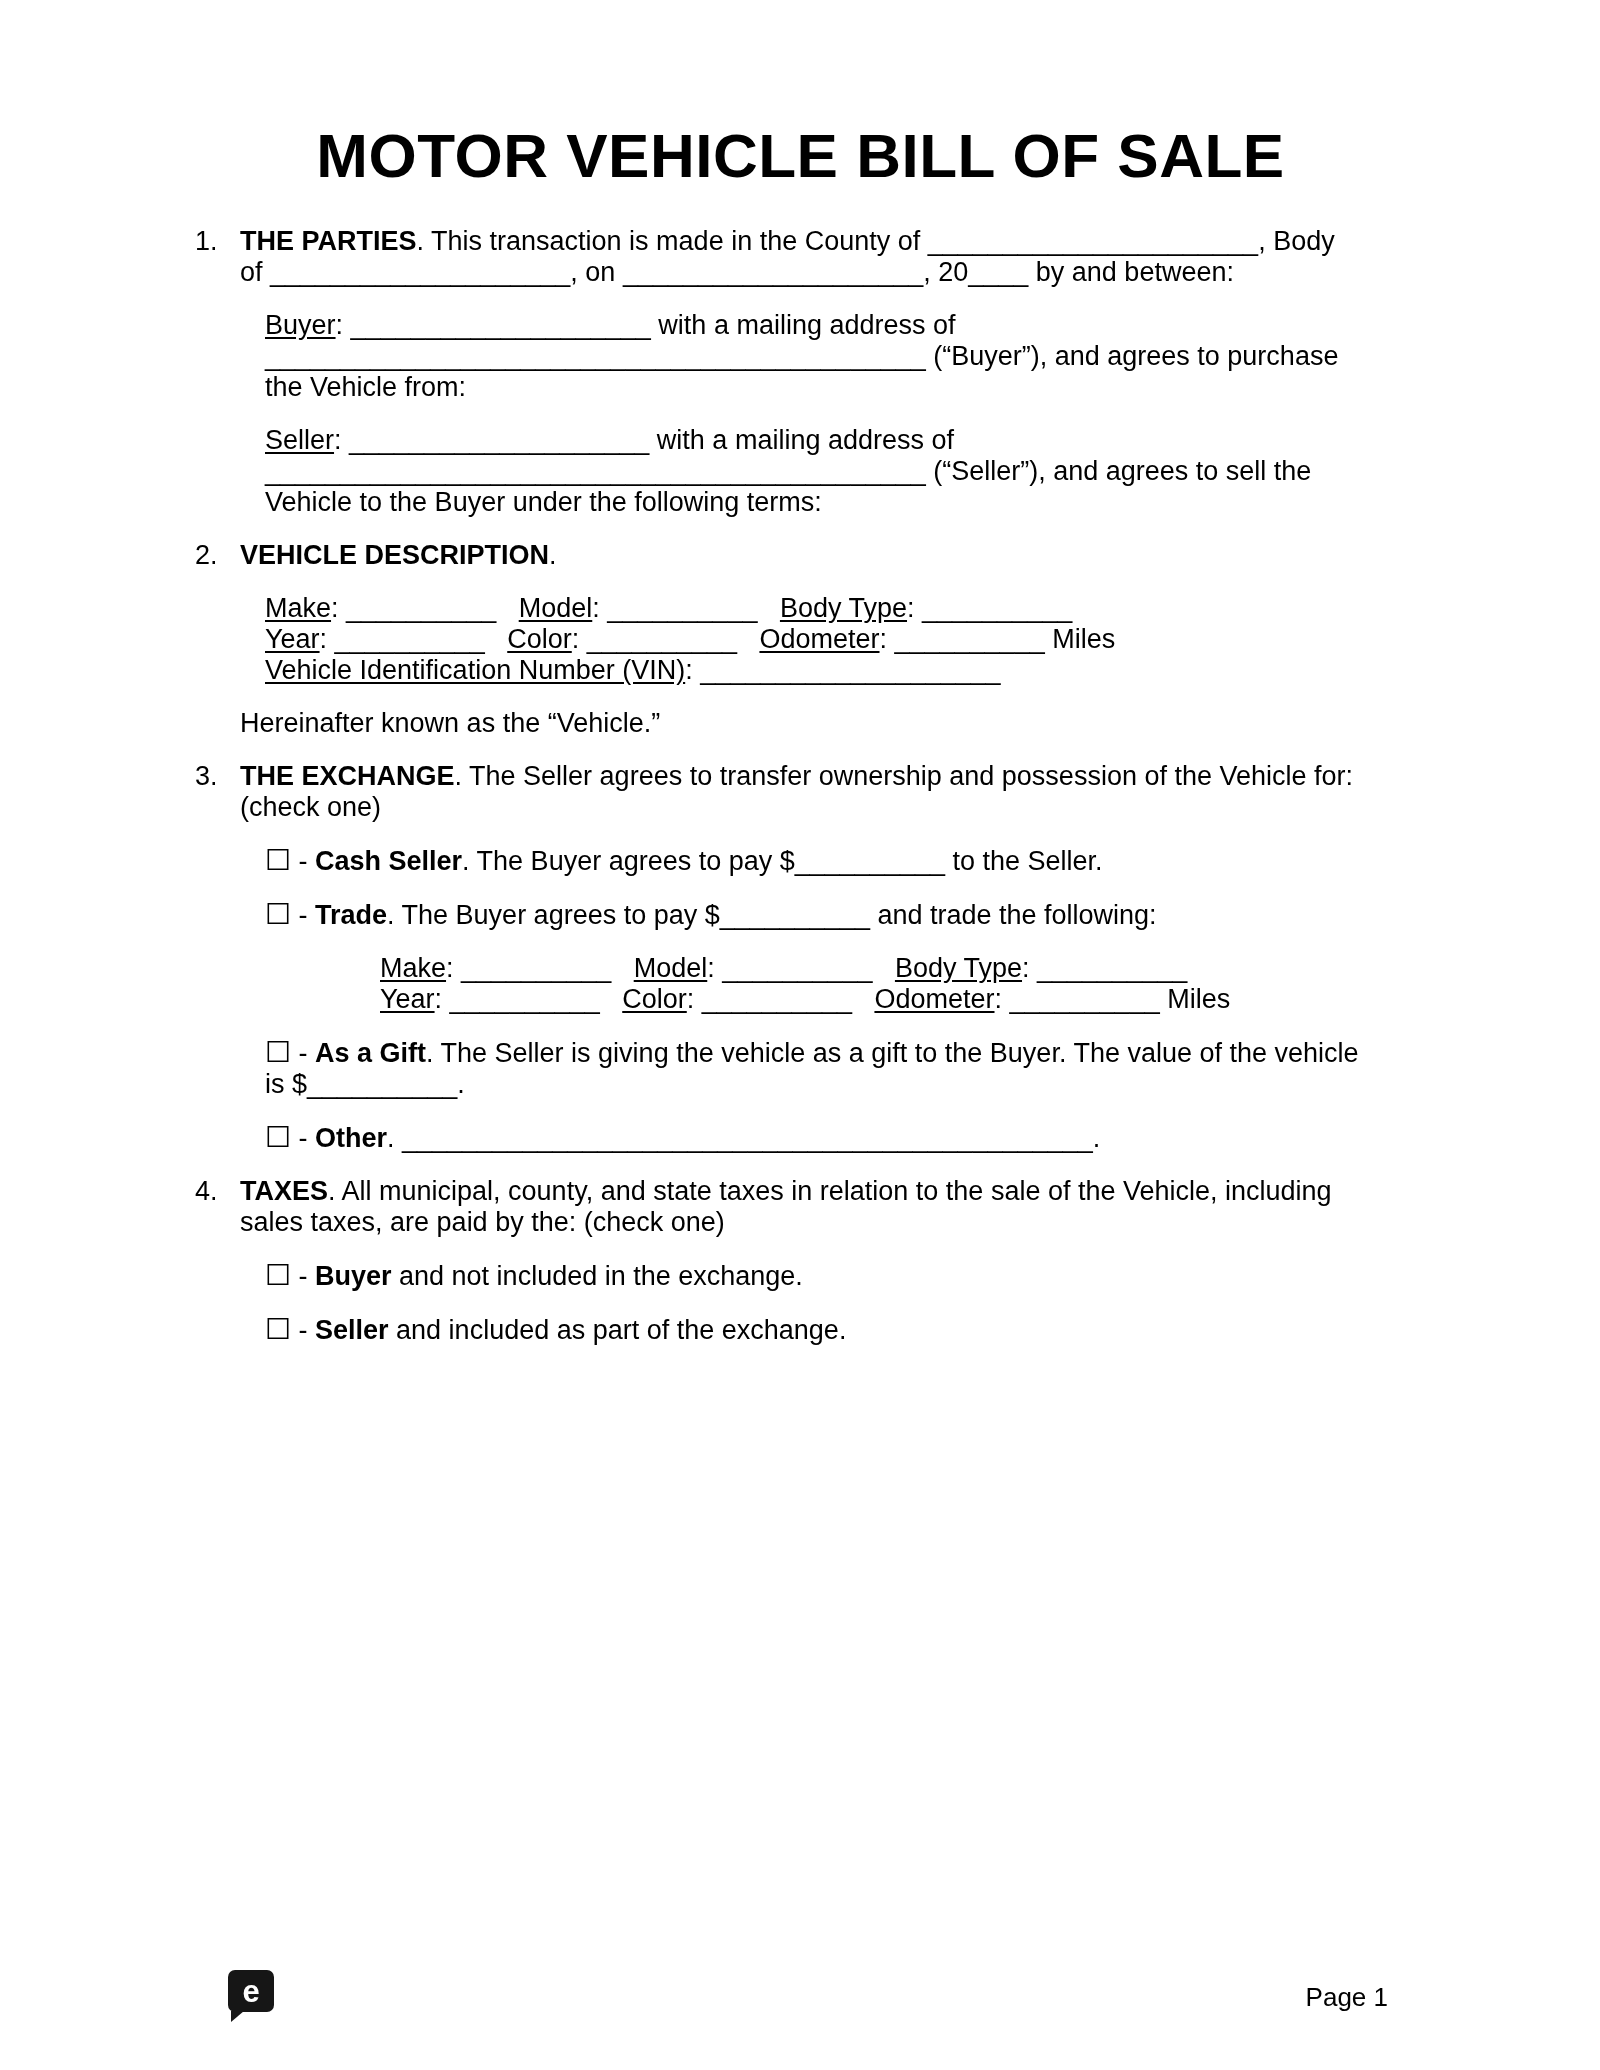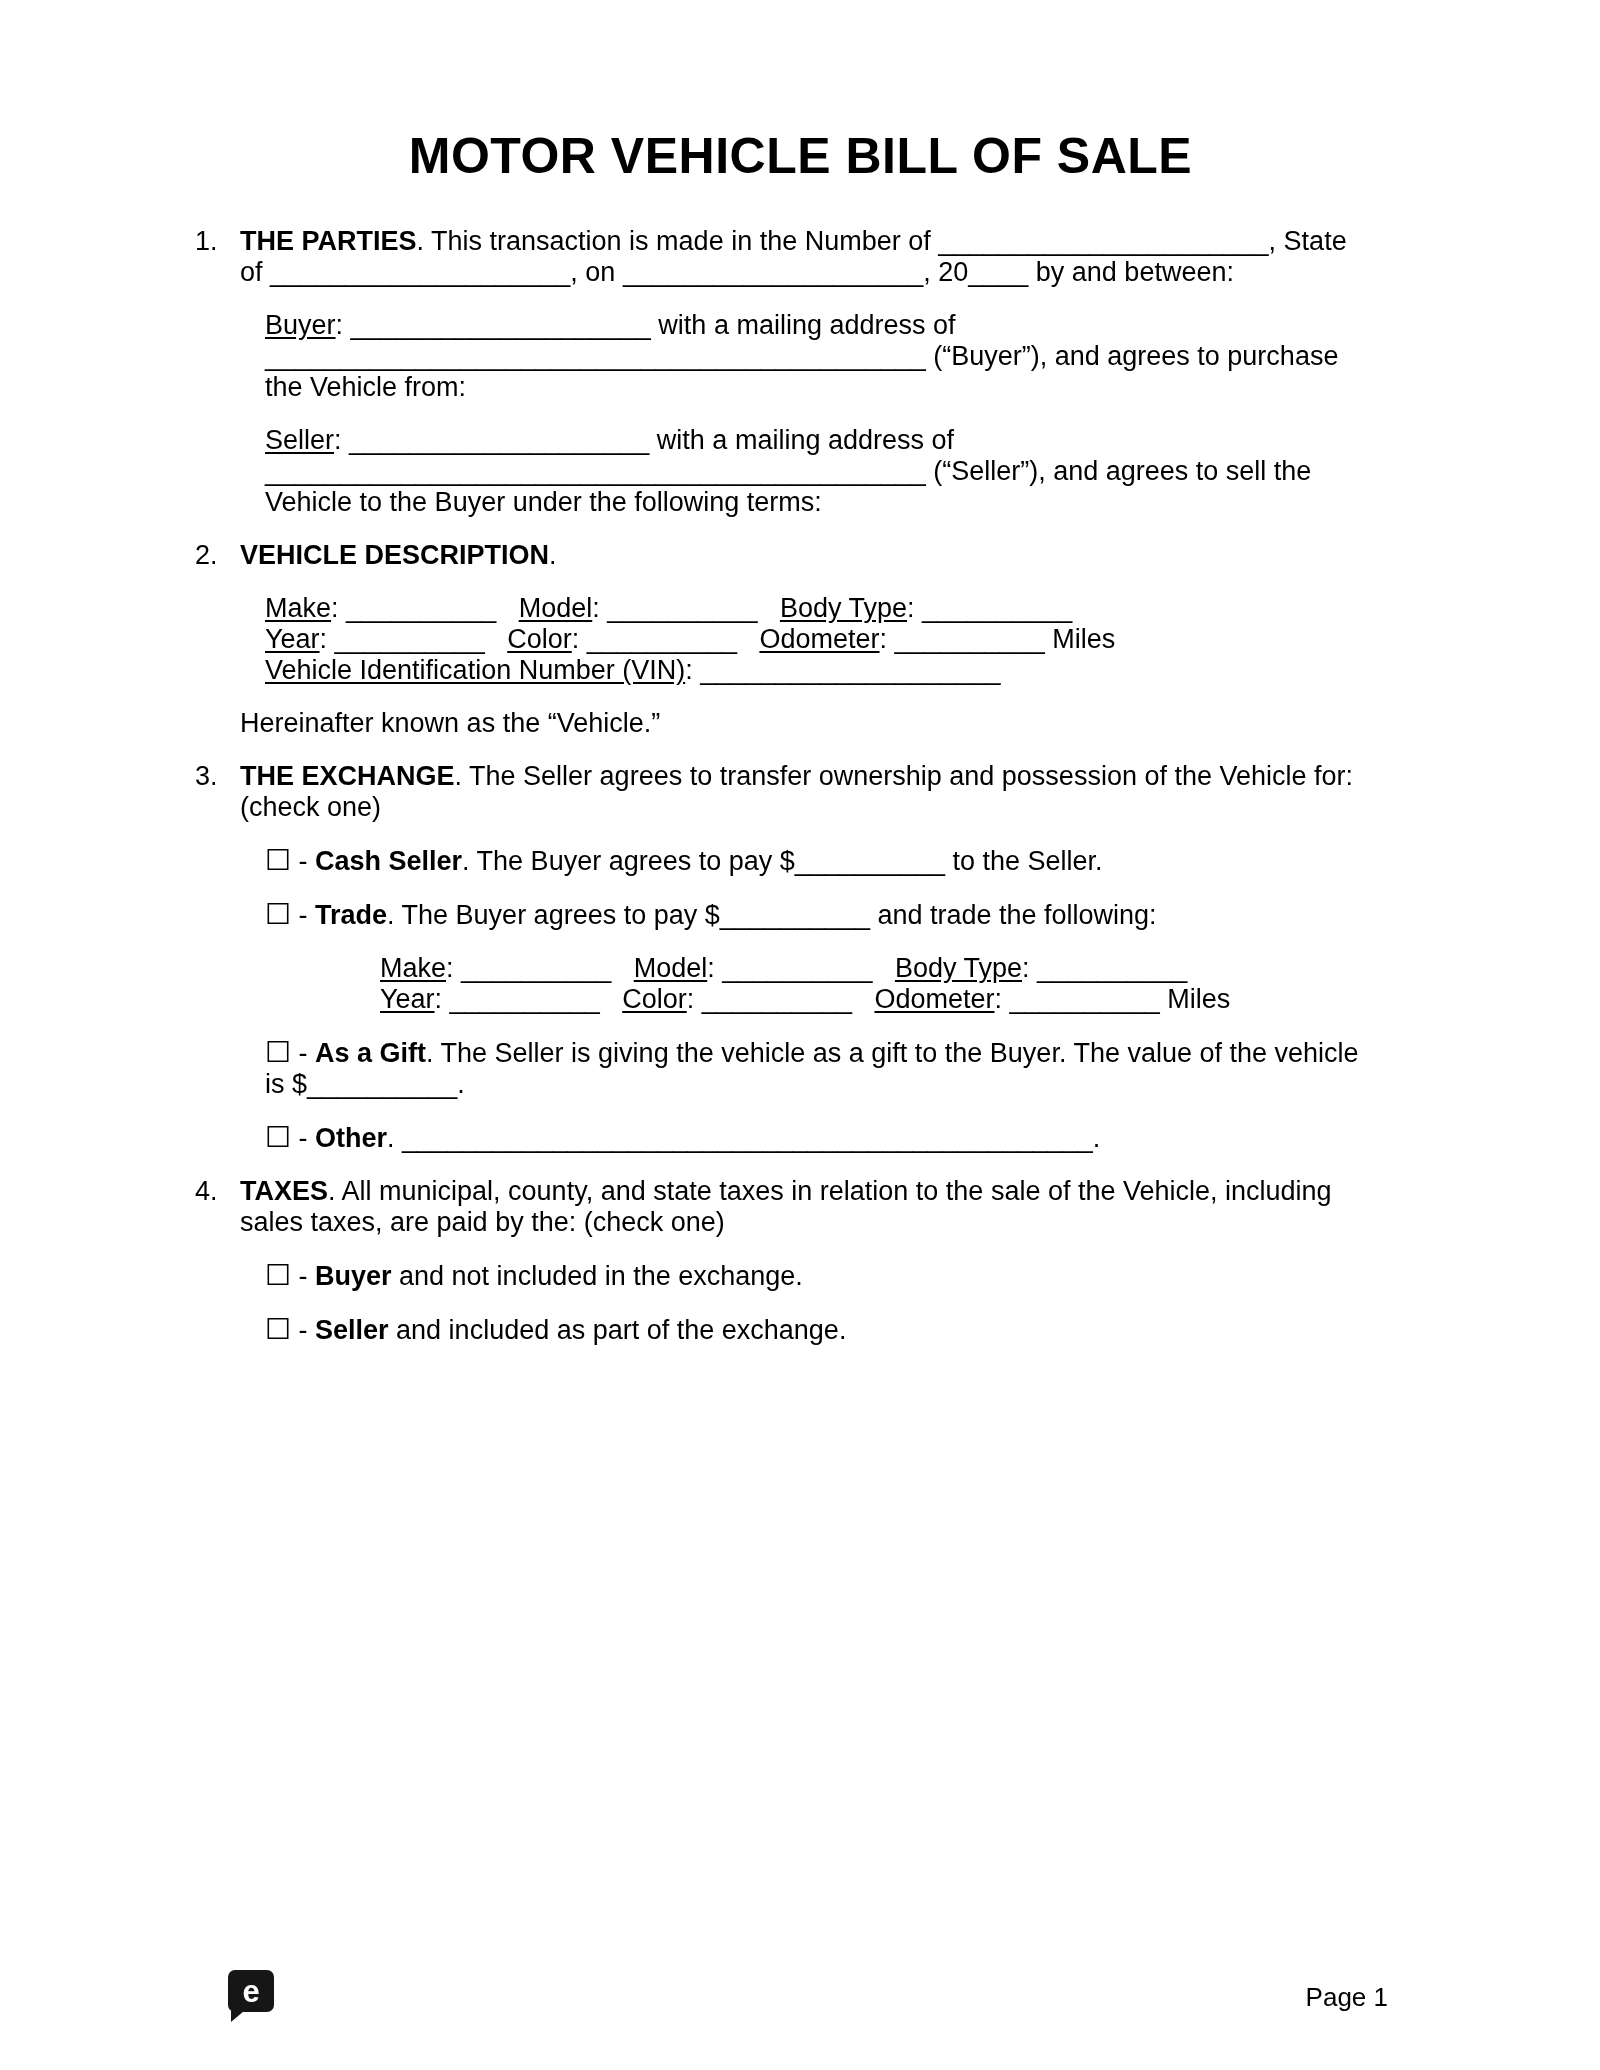--- a/index.html
+++ b/index.html
@@ -14,21 +14,21 @@
     font-size: 27px;
     line-height: 31px;
     padding: 130px 240px 0 195px;
     overflow: hidden;
   }
   .doc-title {
     position: relative;
     left: 23px;
     margin: 0 0 44px 0;
     text-align: center;
-    font-size: 50px;
+    font-size: 62px;
     line-height: 52px;
     font-weight: bold;
     letter-spacing: 0.5px;
   }
   .sec { display: flex; }
   .sec-num { width: 45px; flex: none; }
   .sec-body { flex: 1; min-width: 0; }
   .para { margin: 0 0 22px 0; }
   .ind  { margin-left: 25px; }
   .ind2 { margin-left: 140px; }
@@ -71,21 +71,21 @@
 </head>
 <body>
 
 <div class="page">
 
   <h1 class="doc-title">MOTOR VEHICLE BILL OF SALE</h1>
 
   <section class="sec">
     <div class="sec-num">1.</div>
     <div class="sec-body">
-      <p class="para"><span class="hd">THE PARTIES</span><span>. This transaction is made in the Number of ______________________, State of ____________________, on ____________________, 20____ by and between:</span></p>
+      <p class="para"><span class="hd">THE PARTIES</span><span>. This transaction is made in the County of ______________________, Body of ____________________, on ____________________, 20____ by and between:</span></p>
       <p class="para ind"><span class="ul">Buyer</span><span>: ____________________ with a mailing address of ____________________________________________ (“Buyer”), and agrees to purchase the Vehicle from:</span></p>
       <p class="para ind"><span class="ul">Seller</span><span>: ____________________ with a mailing address of ____________________________________________ (“Seller”), and agrees to sell the Vehicle to the Buyer under the following terms:</span></p>
     </div>
   </section>
 
   <section class="sec">
     <div class="sec-num">2.</div>
     <div class="sec-body">
       <p class="para"><span class="hd">VEHICLE DESCRIPTION</span><span>.</span></p>
       <div class="para ind">

